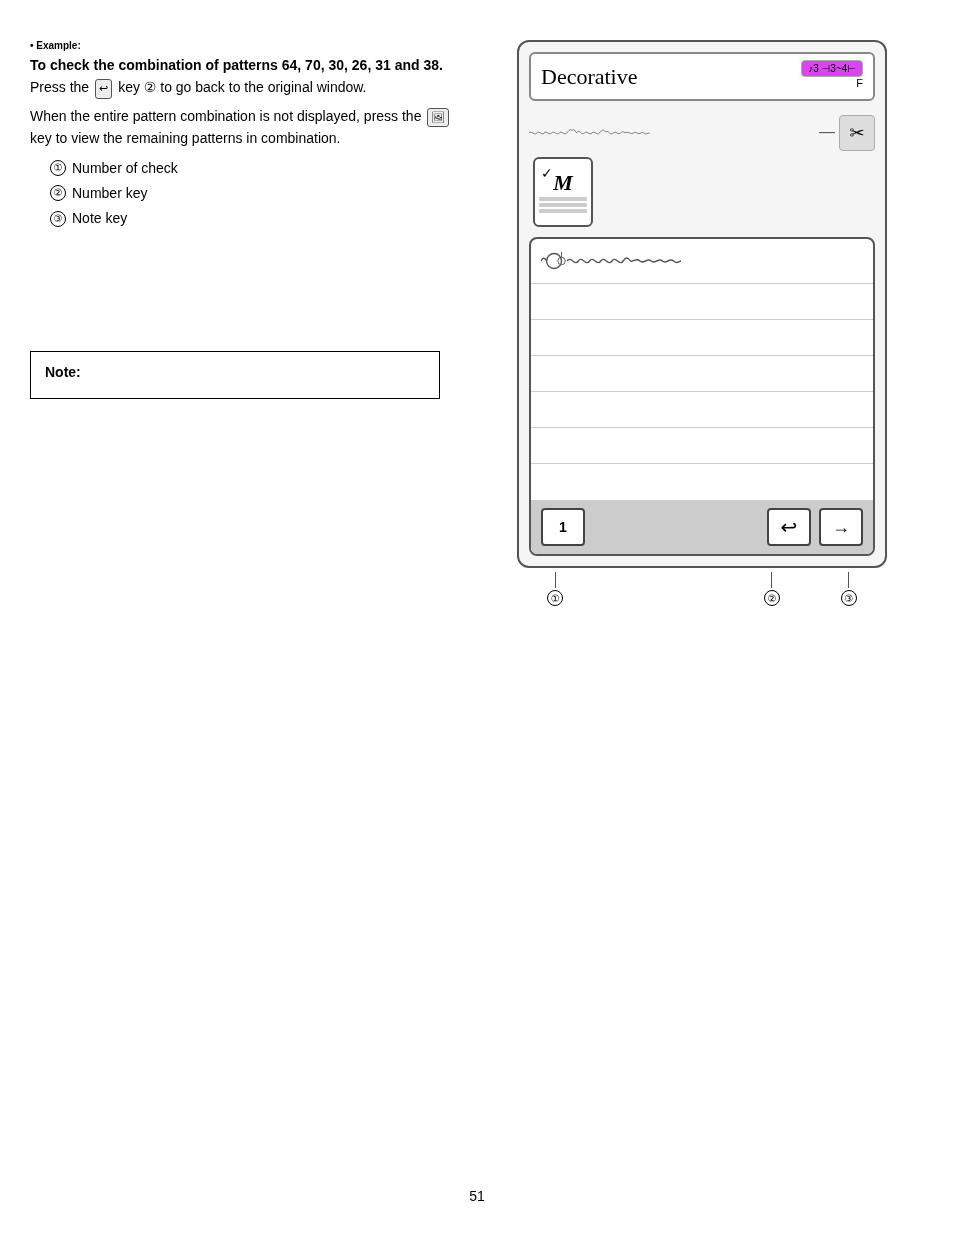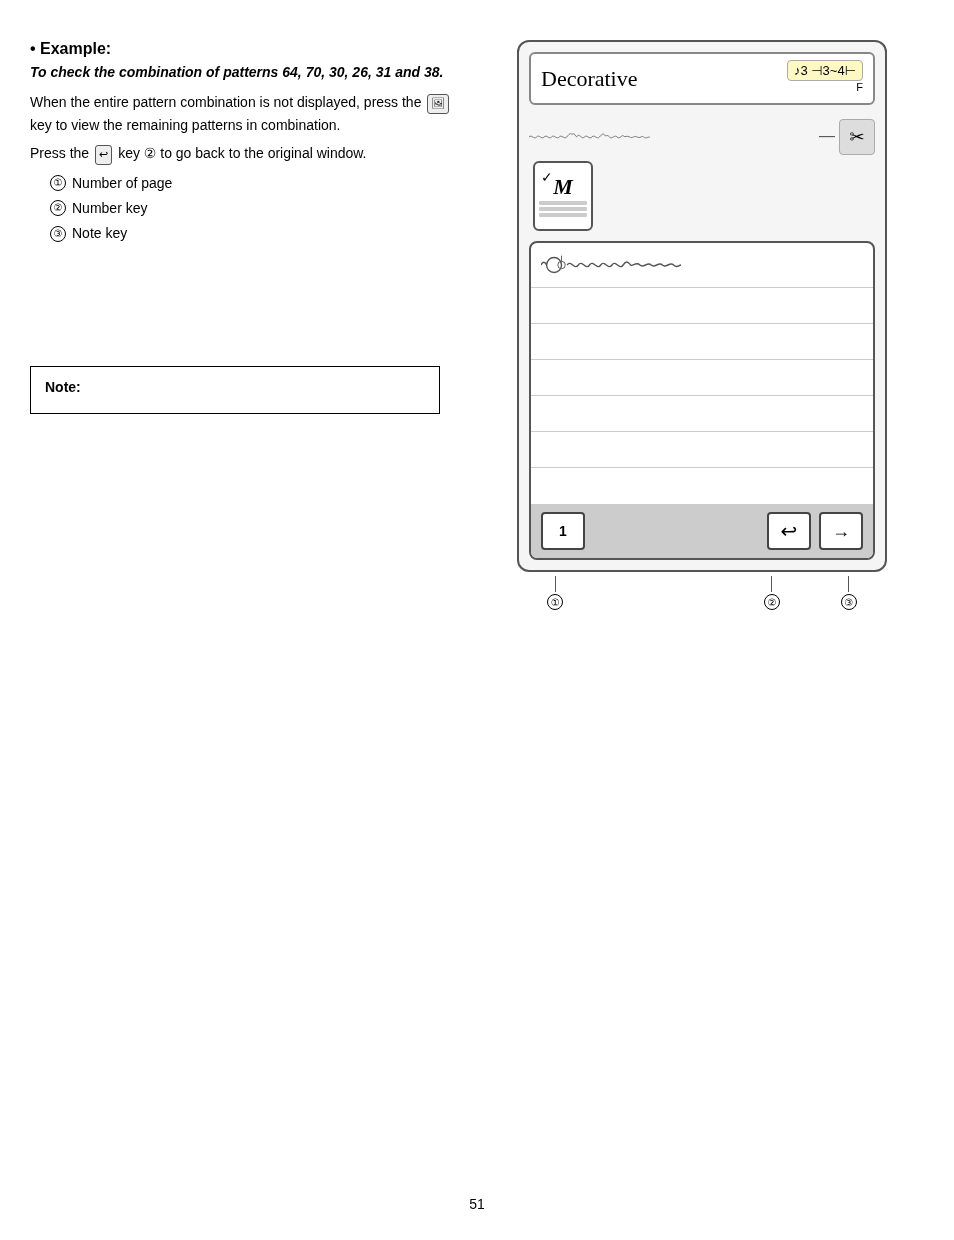--- a/index.html
+++ b/index.html
@@ -25,30 +25,29 @@
       flex-shrink: 0;
     }
 
     .section-title {
       font-size: 16px;
       font-weight: bold;
       margin-bottom: 6px;
     }
 
     .bullet-example {
-      font-size: 16px;
+      font-size: 10px;
       font-weight: bold;
       margin-bottom: 4px;
     }
 
     .example-bold {
       font-weight: bold;
-      margin-bottom: 8px;
+      margin-bottom: 0;
       line-height: 1.5;
-      font-style: italic;
     }
 
     .example-text {
       line-height: 1.6;
       margin-bottom: 6px;
     }
 
     .example-text .key-icon {
       display: inline-block;
       border: 1px solid #555;
@@ -131,25 +130,25 @@
 
     .screen-title {
       font-size: 22px;
       font-family: Georgia, serif;
     }
 
     .screen-indicators {
       display: flex;
       align-items: center;
       gap: 2px;
-      font-size: 13px;
+      font-size: 10px;
       border: 1px solid #aaa;
       padding: 2px 6px;
       border-radius: 4px;
-      background: #fef9c3;
+      background: #d946ef;
     }
 
     .screen-pattern-preview {
       padding: 4px 0 6px 0;
       display: flex;
       align-items: center;
       gap: 4px;
     }
 
     .wavy-line {
@@ -299,21 +298,21 @@
 
     .annotation-line {
       width: 1px;
       height: 16px;
       background: #555;
     }
 
     
     .page-number {
       position: absolute;
-      bottom: 28px;
+      bottom: 36px;
       left: 50%;
       transform: translateX(-50%);
       font-size: 14px;
     }
 
     .dash-indicator {
       flex: 1;
       text-align: right;
       font-size: 16px;
       color: #555;
@@ -331,33 +330,33 @@
 
 <div class="page-content">
 
   <div class="left-col">
 
     <div class="bullet-example">• Example:</div>
 
     <div class="example-bold">To check the combination of patterns 64, 70, 30, 26, 31 and 38.</div>
 
     <div class="example-text">
+      Press the <span class="key-icon">↩</span> key ② to go back to the original window.
+    </div>
+
+    <div class="example-text">
       <span>When the entire pattern combination is not displayed, press the</span>
       <span class="key-icon">🖼</span>
       <span>key to view the remaining patterns in combination.</span>
     </div>
 
-    <div class="example-text">
-      Press the <span class="key-icon">↩</span> key ② to go back to the original window.
-    </div>
-
     <div class="list-items">
       <div class="list-item">
         <span class="circle-num">①</span>
-        <span>Number of page</span>
+        <span>Number of check</span>
       </div>
       <div class="list-item">
         <span class="circle-num">②</span>
         <span>Number key</span>
       </div>
       <div class="list-item">
         <span class="circle-num">③</span>
         <span>Note key</span>
       </div>
     </div>

